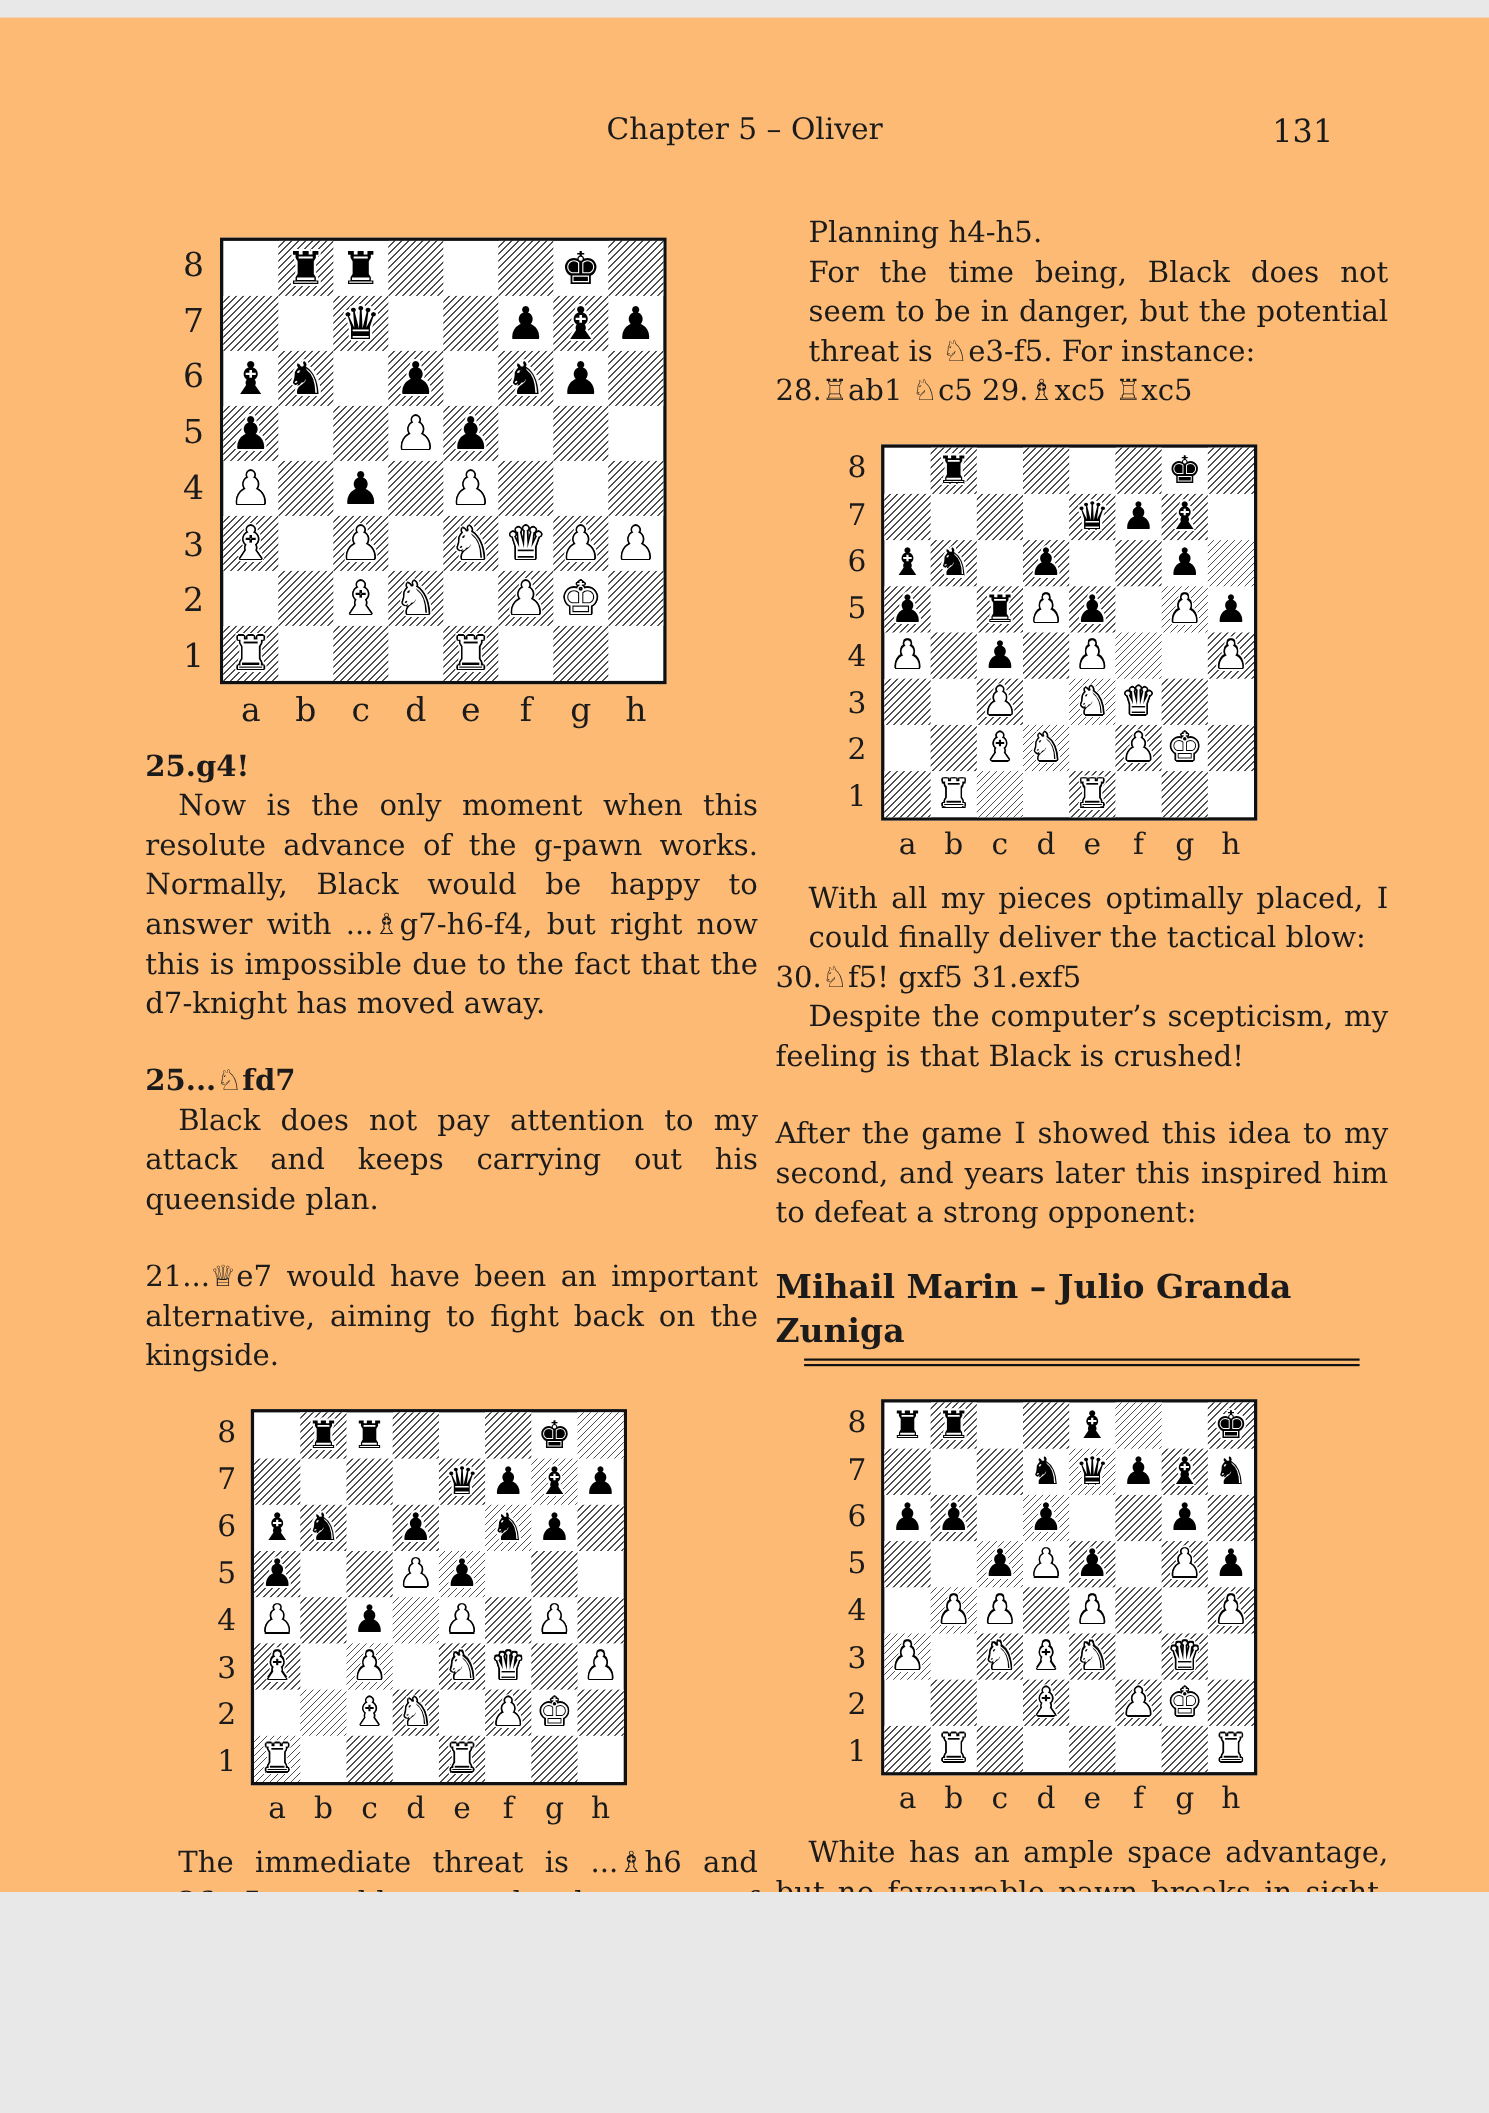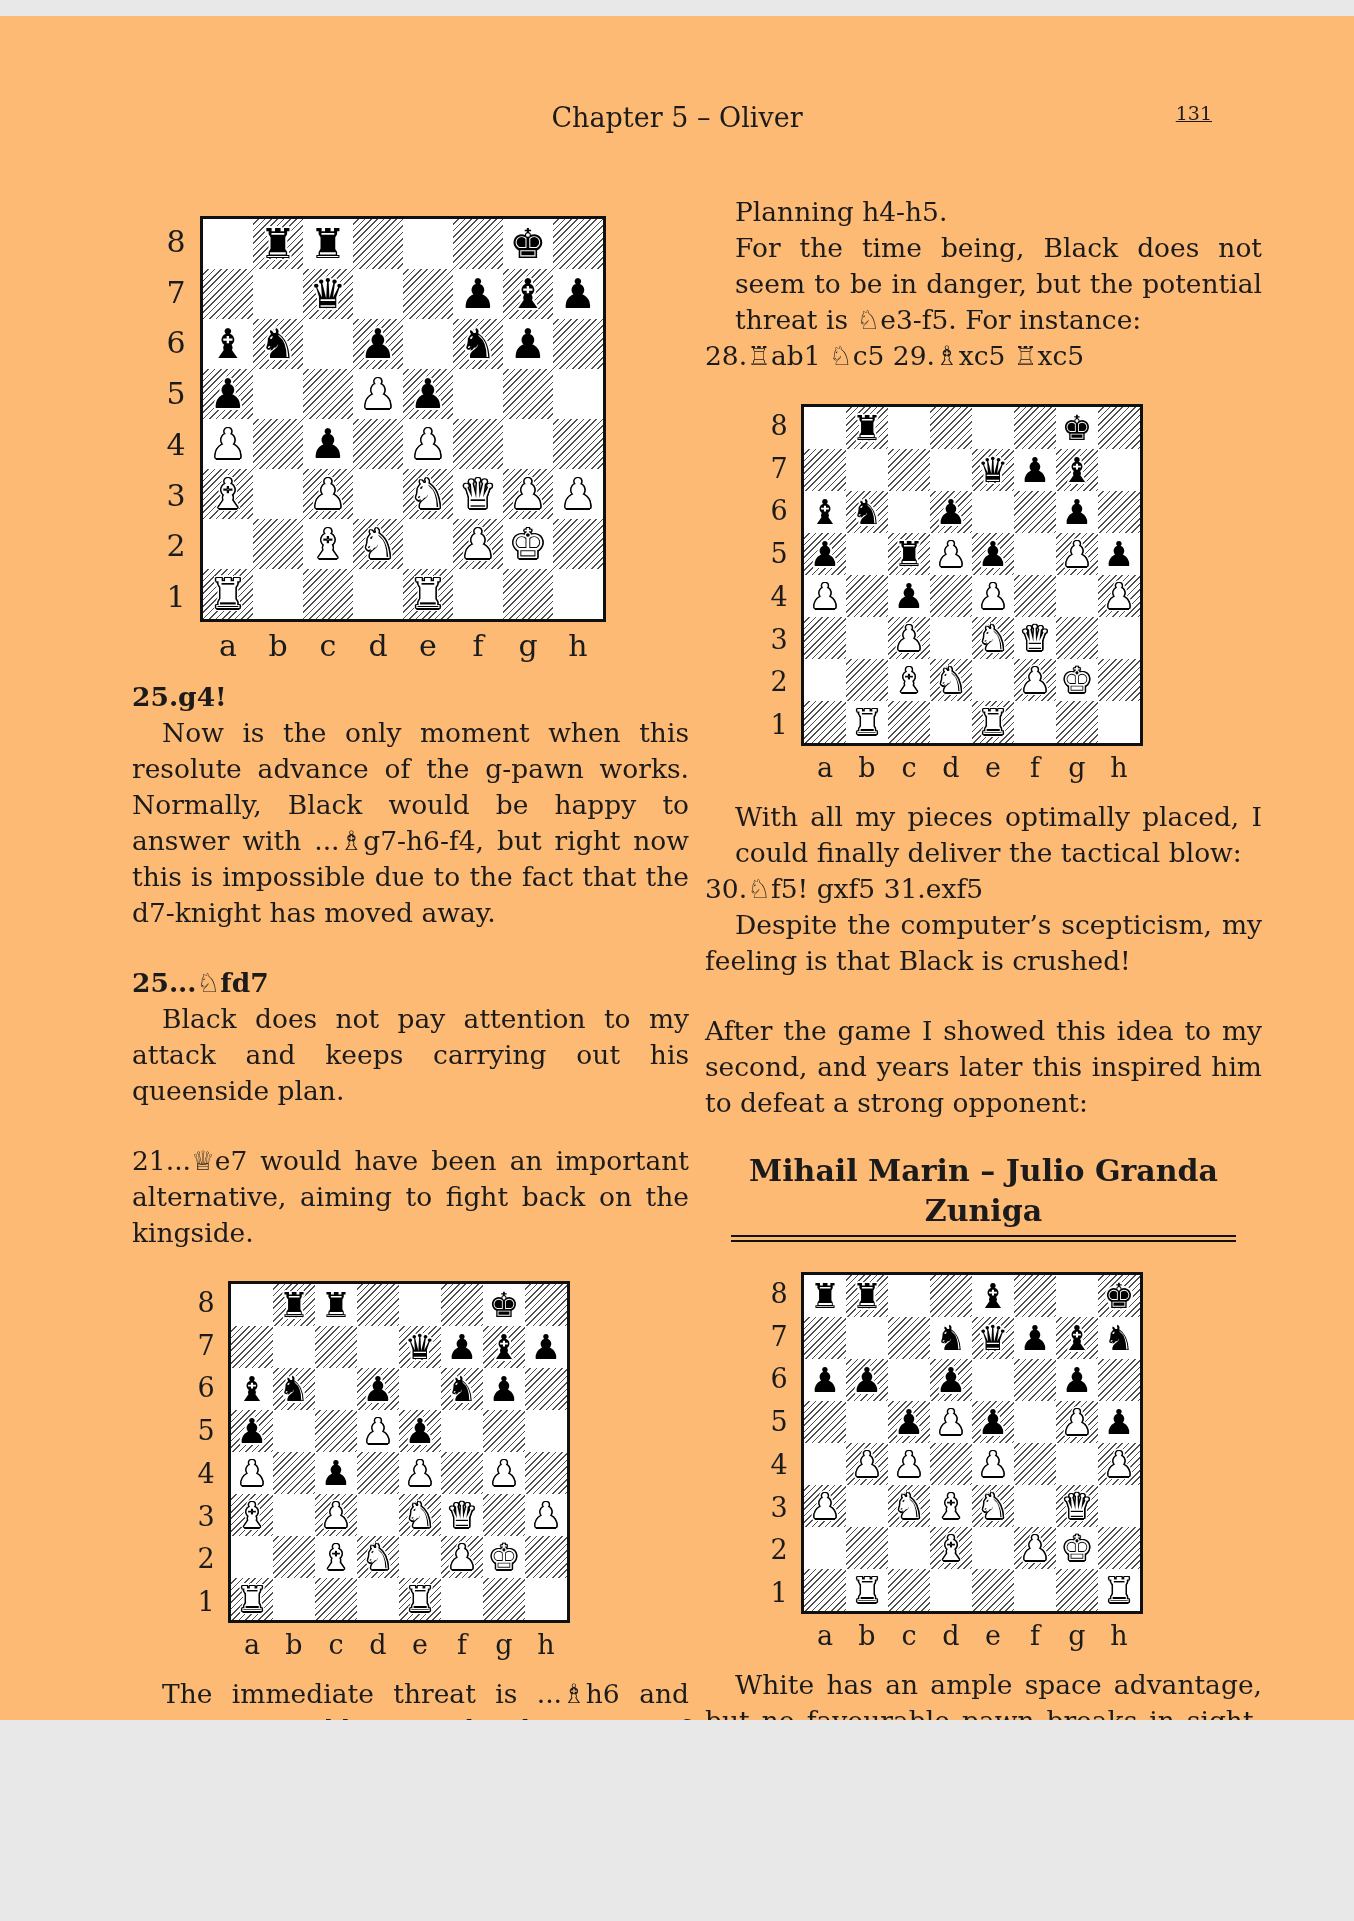--- a/index.html
+++ b/index.html
@@ -3,21 +3,21 @@
 <meta charset="utf-8">
 <style>
   html,body{margin:0;padding:0;background:#e8e8e8;}
   .page{
     position:relative;width:1354px;height:1704px;margin:16px auto;
     background:#fdba74;color:#1b1b1b;
     font-family:"DejaVu Serif","Liberation Serif","DejaVu Sans",serif;
     overflow:hidden;
   }
   .running-head{position:absolute;top:86px;left:0;width:100%;text-align:center;font-size:27px;}
-  .page-number{position:absolute;top:86px;right:142px;font-size:19px;text-decoration:underline;}
+  .page-number{position:absolute;top:86px;right:142px;font-size:29px;}
 
   .columns{position:absolute;top:178px;left:132px;display:flex;gap:16px;}
   .col{width:557px;}
 
   p{margin:0;font-size:26.5px;line-height:36px;text-align:justify;}
   p.move{text-align:left;}
   .bold{font-weight:bold;}
   .indent{text-indent:30px;}
   .block-indent{padding-left:30px;}
   .gap-top{margin-top:34px;}
@@ -41,21 +41,21 @@
     3px 0 0 #fff,-3px 0 0 #fff,0 3px 0 #fff,0 -3px 0 #fff,
     2.4px 2.4px 0 #fff,-2.4px 2.4px 0 #fff,2.4px -2.4px 0 #fff,-2.4px -2.4px 0 #fff;}
   .piece.b{color:#000;text-shadow:
     2px 0 0 #fff,-2px 0 0 #fff,0 2px 0 #fff,0 -2px 0 #fff,
     1.5px 1.5px 0 #fff,-1.5px 1.5px 0 #fff,1.5px -1.5px 0 #fff,-1.5px -1.5px 0 #fff;}
   .files{display:grid;grid-template-columns:repeat(8,var(--sq));
          margin-left:47px;margin-top:6px;text-align:center;font-size:27px;}
   .diagram.large .files{margin-left:51px;font-size:30px;}
 
   
-  .game-header{margin-top:30px;text-align:center;}
+  .game-header{margin-top:30px;text-align:left;}
   .game-header h2{margin:0;font-size:30px;font-weight:bold;line-height:40px;}
   .game-rule{height:0;border-bottom:7px double #111;width:505px;margin:4px auto 12px;}
   .venue{font-size:26.5px;line-height:36px;}
 </style>
 </head>
 <body>
 
 <div class="page">
   <div class="running-head">Chapter 5 – Oliver</div>
   <div class="page-number">131</div>

